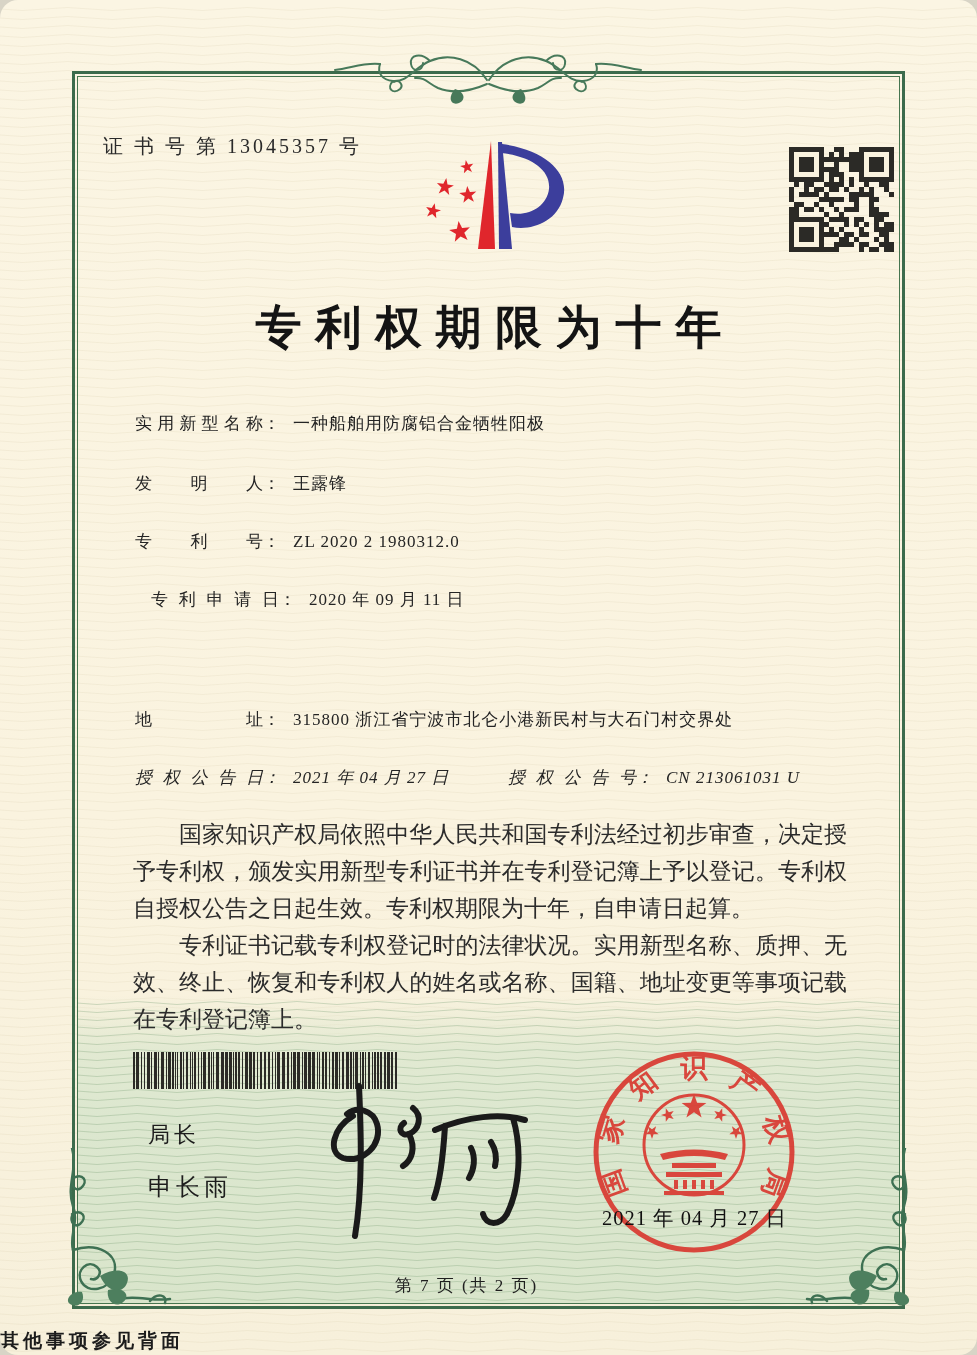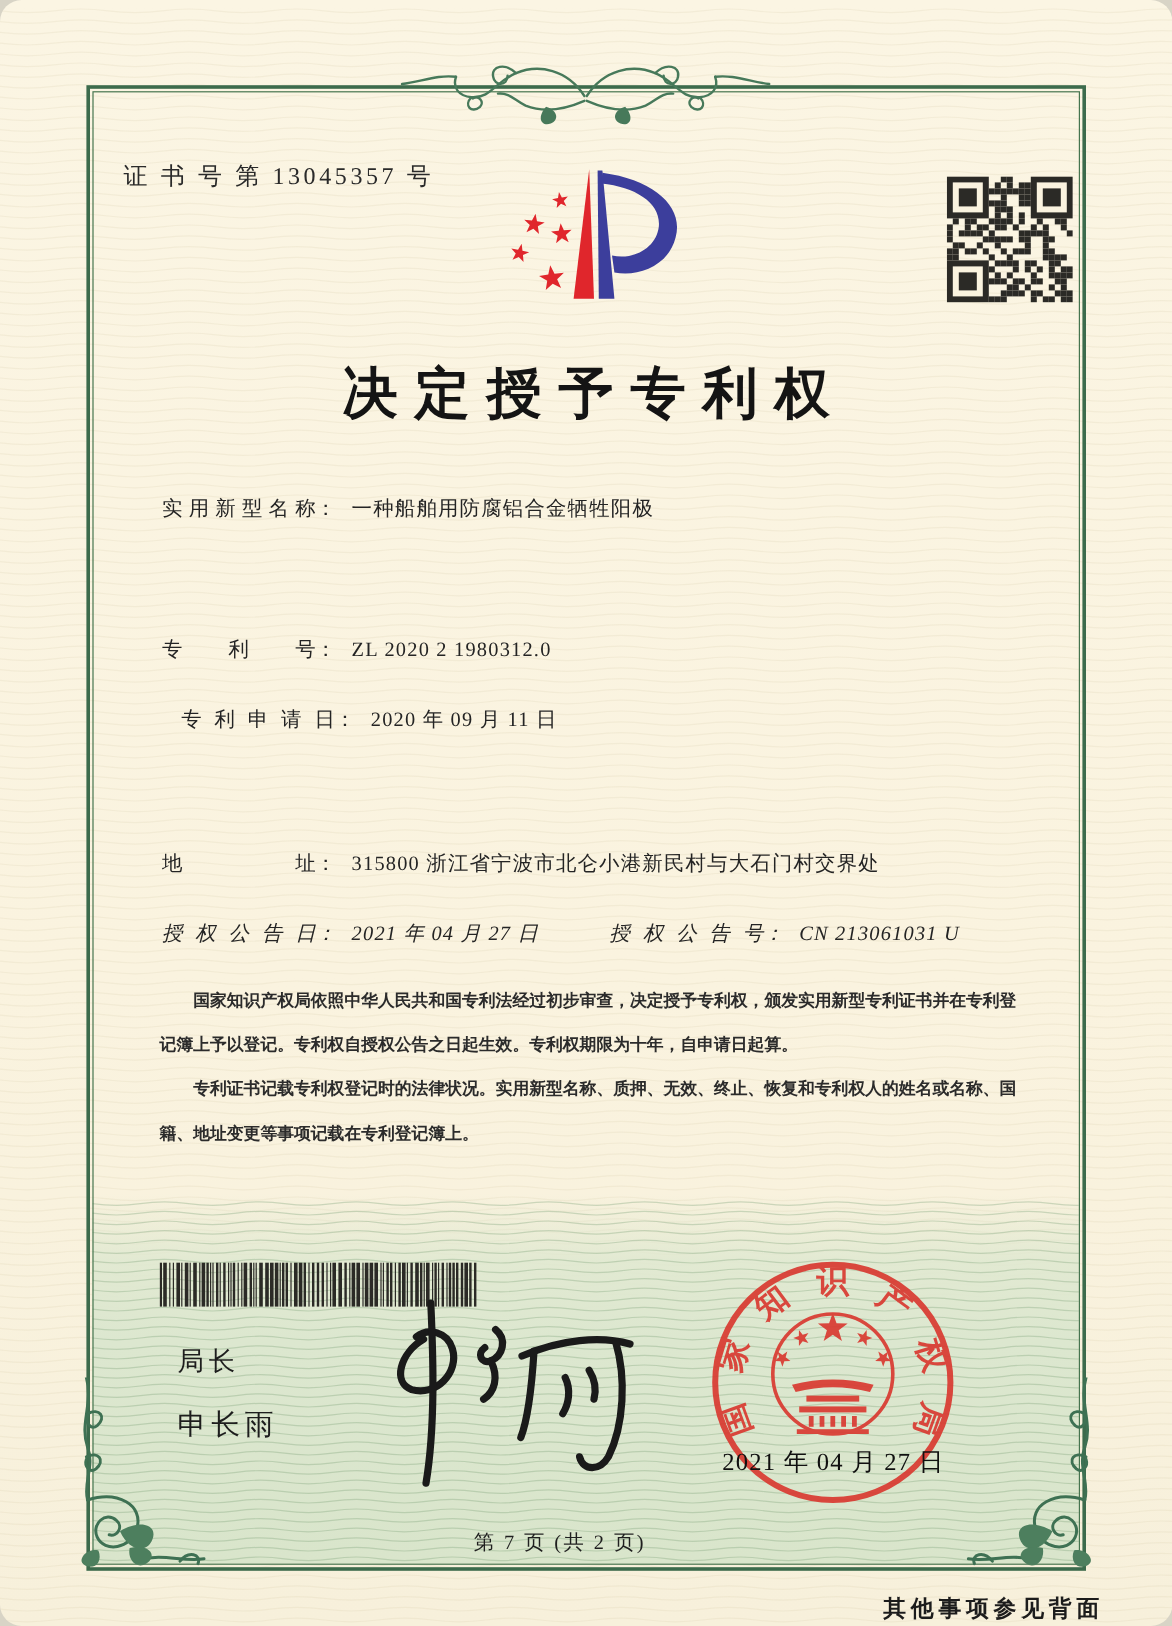--- a/index.html
+++ b/index.html
@@ -21,29 +21,29 @@
     background:linear-gradient(180deg,rgba(222,232,208,0) 0%,rgba(222,232,208,.85) 18%,#dce7cf 40%,#d9e5cb 100%);}
   #cert-no{left:103px;top:133px;font-size:20px;letter-spacing:3px;color:#2a2a2a;z-index:4;}
   #title{left:0;top:297px;width:977px;text-align:center;font-size:46px;font-weight:bold;
          letter-spacing:14px;text-indent:14px;color:#141414;z-index:4;}
   .frow{left:135px;width:745px;font-size:17px;white-space:nowrap;z-index:4;color:#242424;}
   .flabel{display:inline-block;width:128px;text-align:justify;text-align-last:justify;vertical-align:bottom;}
   .fcolon{display:inline-block;}
   .fvalue{margin-left:13px;letter-spacing:1px;}
   #row-grant2{position:absolute;left:373px;top:0;}
   #paras{left:133px;top:816px;width:714px;z-index:4;}
-  #paras p{margin:0;font-size:14px;line-height:37px;text-align:justify;text-indent:2em;color:#2b2b2b;font-weight:bold;}
+  #paras p{margin:0;font-size:23px;line-height:37px;text-align:justify;text-indent:2em;color:#2b2b2b;}
   #director-label{left:148px;top:1120px;font-size:22px;letter-spacing:4px;z-index:4;color:#1d1d1d;}
   #director-name{left:148px;top:1171px;font-size:24px;letter-spacing:4px;z-index:4;color:#1d1d1d;}
   #barcode-wrap{left:133px;top:1052px;z-index:4;}
   #signature-wrap{left:285px;top:1076px;z-index:4;}
   #seal-wrap{left:590px;top:1048px;z-index:5;}
   #seal-date{left:592px;top:1204px;width:205px;text-align:center;font-size:20.5px;color:#101010;z-index:6;letter-spacing:1px;}
   #page-indicator{left:0;top:1274px;width:933px;text-align:center;font-size:17px;letter-spacing:2px;z-index:4;color:#1f1f1f;}
-  #back-note{left:0;top:1328px;width:920px;text-align:right;font-size:19px;font-weight:600;letter-spacing:4px;z-index:4;color:#1c1c1c;}
+  #back-note{left:0;top:1328px;width:920px;text-align:left;font-size:19px;font-weight:600;letter-spacing:4px;z-index:4;color:#1c1c1c;}
   #ornament-top{left:333px;top:48px;z-index:3;}
   .flourish{z-index:3;}
   #flourish-left{left:64px;top:1148px;}
   #flourish-right{left:803px;top:1148px;transform:scaleX(-1);}
   #paper-waves,#band-waves{position:absolute;left:0;top:0;}
 </style>
 </head>
 <body>
 
 <div id="page">
@@ -268,24 +268,27 @@
       <rect x="5" y="5" width="25" height="25" fill="#faf3df"></rect>
       <rect x="10" y="10" width="15" height="15" fill="#2b2a26"></rect>
       <rect x="70" y="0" width="35" height="35" fill="#2b2a26"></rect>
       <rect x="75" y="5" width="25" height="25" fill="#faf3df"></rect>
       <rect x="80" y="10" width="15" height="15" fill="#2b2a26"></rect>
       <rect x="0" y="70" width="35" height="35" fill="#2b2a26"></rect>
       <rect x="5" y="75" width="25" height="25" fill="#faf3df"></rect>
       <rect x="10" y="80" width="15" height="15" fill="#2b2a26"></rect>
     </svg>
 
-  <div id="title" class="abs">决定授予专利权</div>
+  <div id="title" class="abs">专利权期限为十年</div>
 
   <div class="abs frow" style="top:412px;">
     <span class="flabel">实用新型名称</span><span class="fcolon">：</span><span class="fvalue">一种船舶用防腐铝合金牺牲阳极</span>
+  </div>
+  <div class="abs frow" style="top:472px;">
+    <span class="flabel">发明人</span><span class="fcolon">：</span><span class="fvalue">王露锋</span>
   </div>
   <div class="abs frow" style="top:530px;">
     <span class="flabel">专利号</span><span class="fcolon">：</span><span class="fvalue">ZL 2020 2 1980312.0</span>
   </div>
   <div class="abs frow" style="top:588px;margin-left:16px;">
     <span class="flabel">专利申请日</span><span class="fcolon">：</span><span class="fvalue">2020 年 09 月 11 日</span>
   </div>
   <div class="abs frow" style="top:708px;">
     <span class="flabel">地址</span><span class="fcolon">：</span><span class="fvalue">315800 浙江省宁波市北仑小港新民村与大石门村交界处</span>
   </div>

